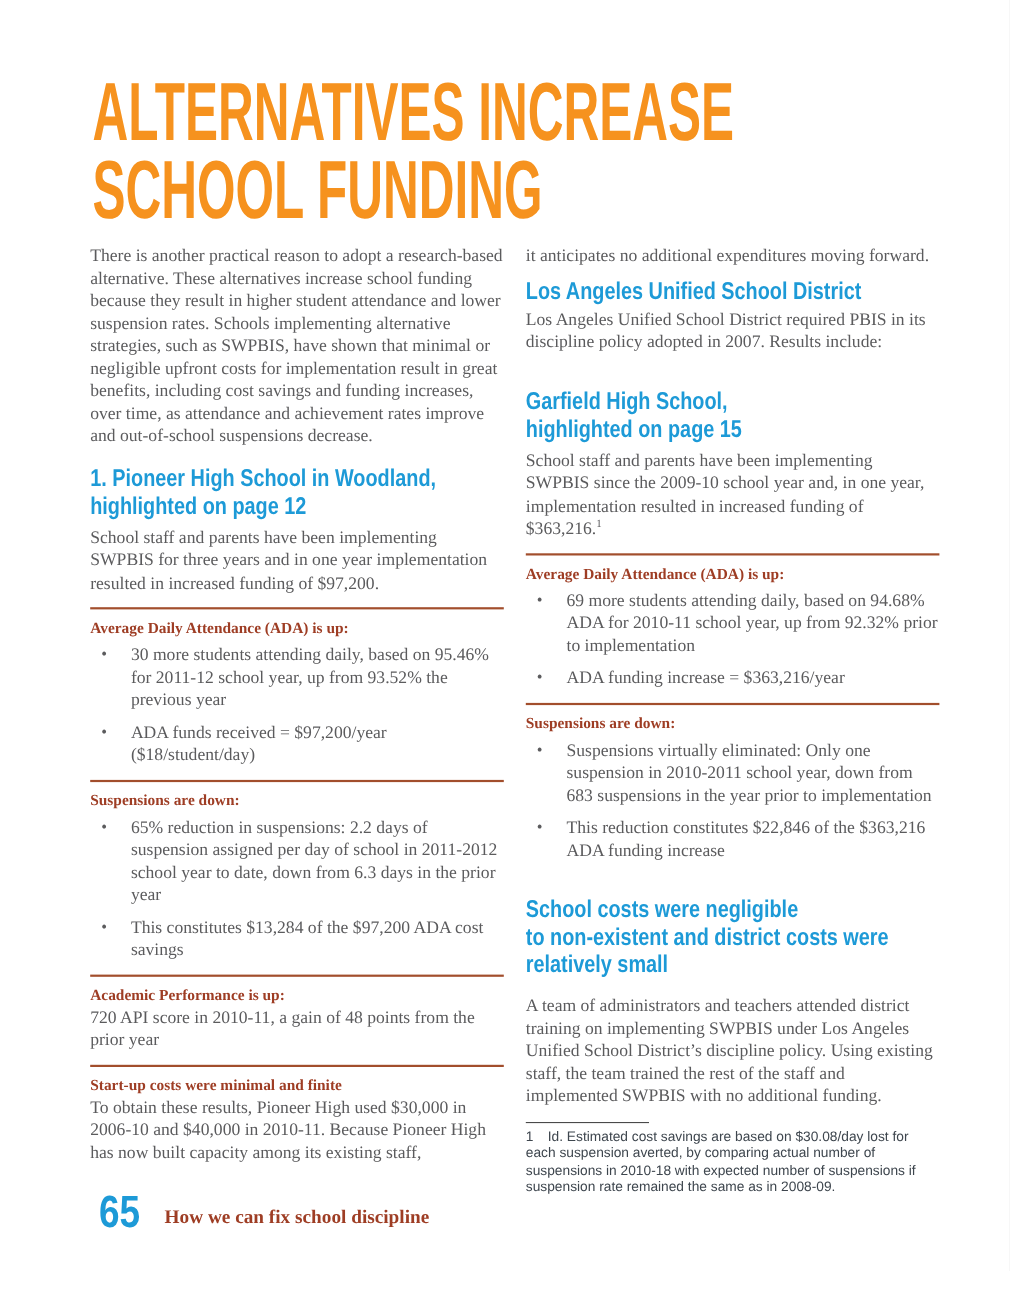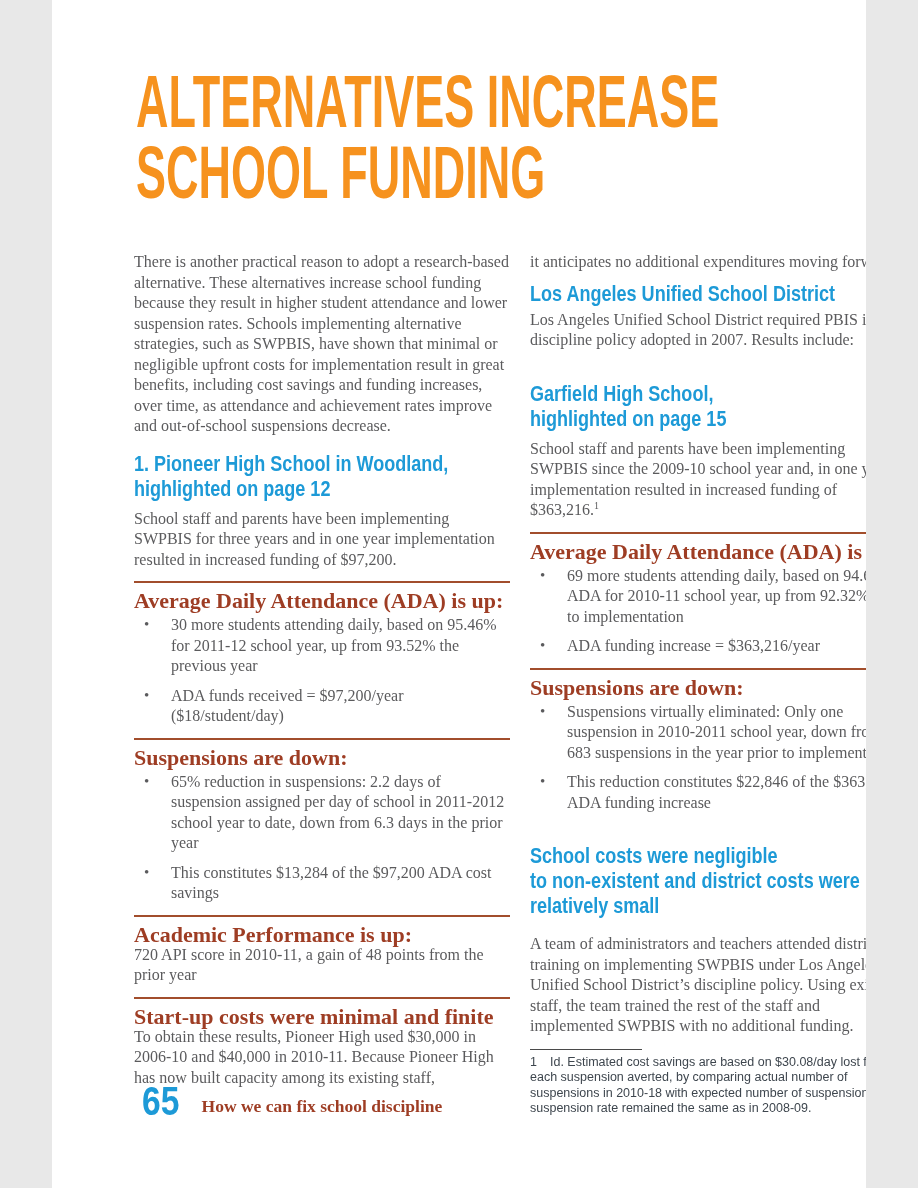--- a/index.html
+++ b/index.html
@@ -1,43 +1,43 @@
 <!DOCTYPE html>
 <html><head>
 <meta charset="utf-8">
 <style>
   html,body{margin:0;padding:0;background:#e8e8e8;}
   .page{
-    position:relative;width:814px;height:1188px;background:#ffffff;
+    position:relative;width:918px;height:1188px;background:#ffffff;
     font-family:"Liberation Serif",serif;overflow:hidden;margin:0 auto;
   }
   
   .title-block{position:absolute;left:84px;top:66px;}
   .title-line{
     font-family:"Liberation Sans",sans-serif;font-weight:bold;
     font-size:75px;line-height:71px;color:#F6921E;
     white-space:nowrap;transform:scaleX(0.60);transform-origin:left top;
     letter-spacing:0px;
   }
   
-  .col{position:absolute;top:252px;width:376px;color:#5B5B5D;}
+  .col{position:absolute;top:223px;width:376px;color:#5B5B5D;}
   .col-left{left:82px;}
   .col-right{left:478px;}
   .body-p{font-size:16px;line-height:20.5px;margin:0;}
   
   .blue-h{margin:0;color:#1D9AD7;font-family:"Liberation Sans",sans-serif;font-weight:bold;}
   .blue-h .hl{
     font-size:22px;line-height:25px;white-space:nowrap;
     transform:scaleX(0.82);transform-origin:left top;
   }
   .mt14{margin-top:14px;} .mt8{margin-top:8px;} .mt30{margin-top:30px;} .mt16{margin-top:16px;} .mt4{margin-top:4px;}
   
   .rule-section{border-top:2px solid #A24E2C;margin-top:11px;padding-top:7px;}
   .brown-h{
-    margin:0;color:#9E3D24;font-size:22px;line-height:21px;font-weight:bold;
+    margin:0;color:#9E3D24;font-size:14px;line-height:21px;font-weight:bold;
     font-family:"Liberation Serif",serif;
   }
   ul.bullets{list-style:none;margin:4px 0 0 0;padding:0;}
   ul.bullets li{
     position:relative;padding-left:37px;font-size:16px;line-height:20.5px;margin-bottom:9px;
   }
   ul.bullets li::before{
     content:"\2022";position:absolute;left:10px;top:-1px;font-size:15px;
   }
   

